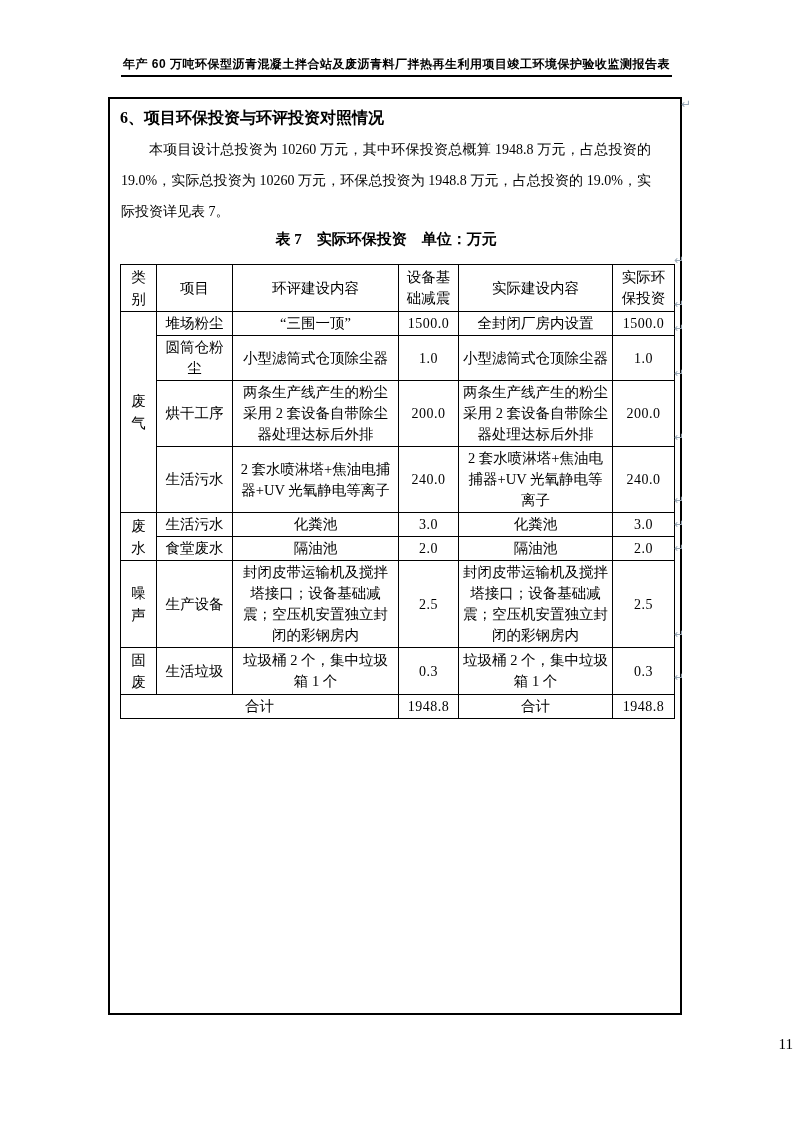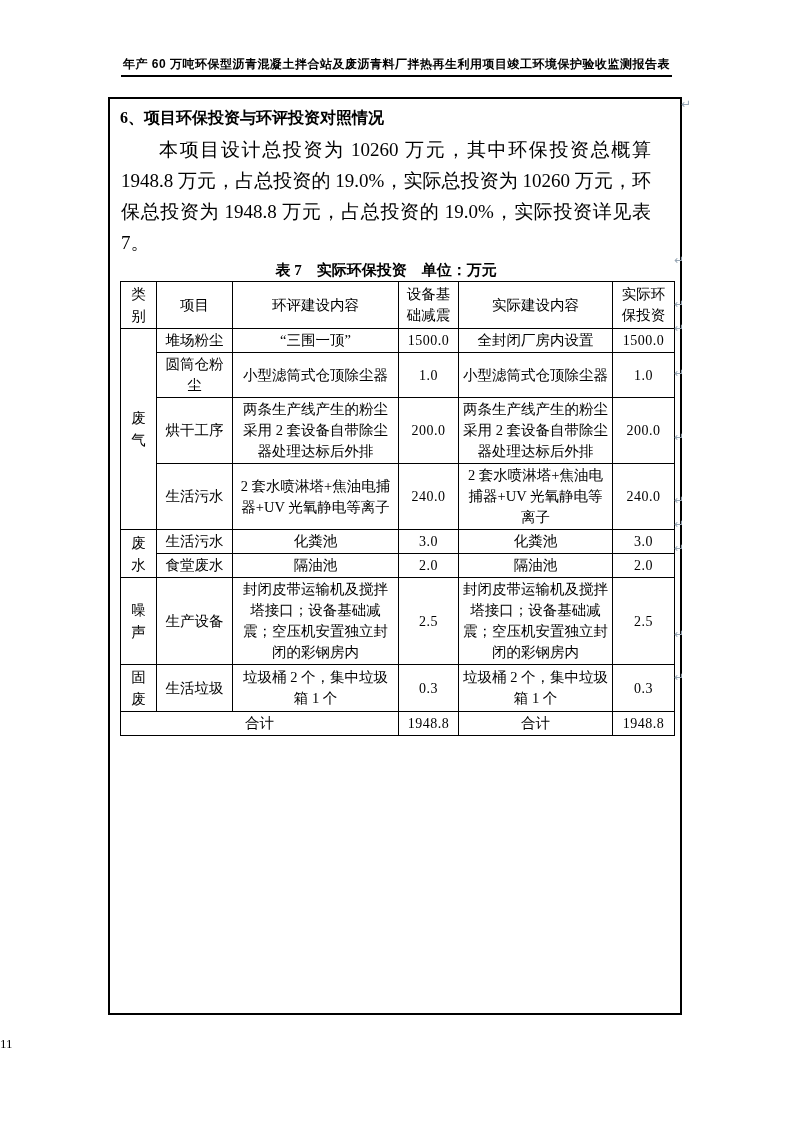--- a/index.html
+++ b/index.html
@@ -34,38 +34,38 @@
     border:2px solid #000;
     padding:8px 28px 0 10px;
   }
   .section-title{
     font-size:16px;line-height:22px;
     font-weight:bold;
     margin:0;
   }
   .body-paragraph{
     margin:5px 1px 0 1px;
-    font-size:19px;
+    font-size:14px;
     line-height:31px;
     text-align:justify;
     text-indent:2em;
   }
   .table-caption{
     margin:4px 0 2px 0;
     text-align:center;
     font-weight:bold;
     font-size:15px;
     line-height:17px;
     white-space:pre-wrap;
   }
   table.invest-table{
     table-layout:fixed;
     border-collapse:collapse;
     width:554px;
-    margin:2px 0 0 0;
+    margin:16px 0 0 0;
   }
   .invest-table th,.invest-table td{
     border:1px solid #000;
     text-align:center;
     vertical-align:middle;
     font-weight:normal;
     font-size:14.5px;
     line-height:21px;
     padding:1px 3px;
     overflow:hidden;
@@ -83,22 +83,22 @@
   .fmt-mark{
     position:absolute;
     color:#97a6b4;
     font-size:12px;
     line-height:12px;
     font-family:"DejaVu Sans",sans-serif;
   }
   .page-number{
     position:absolute;
     top:1036px;left:0;right:0;
-    text-align:left;
-    font-size:13px;
+    text-align:right;
+    font-size:15px;
   }
 </style>
 </head>
 <body>
 
 <div class="page">
 
   <div class="doc-header">
     <span class="hdr-text">年产 60 万吨环保型沥青混凝土拌合站及废沥青料厂拌热再生利用项目竣工环境保护验收监测报告表</span>
   </div>

